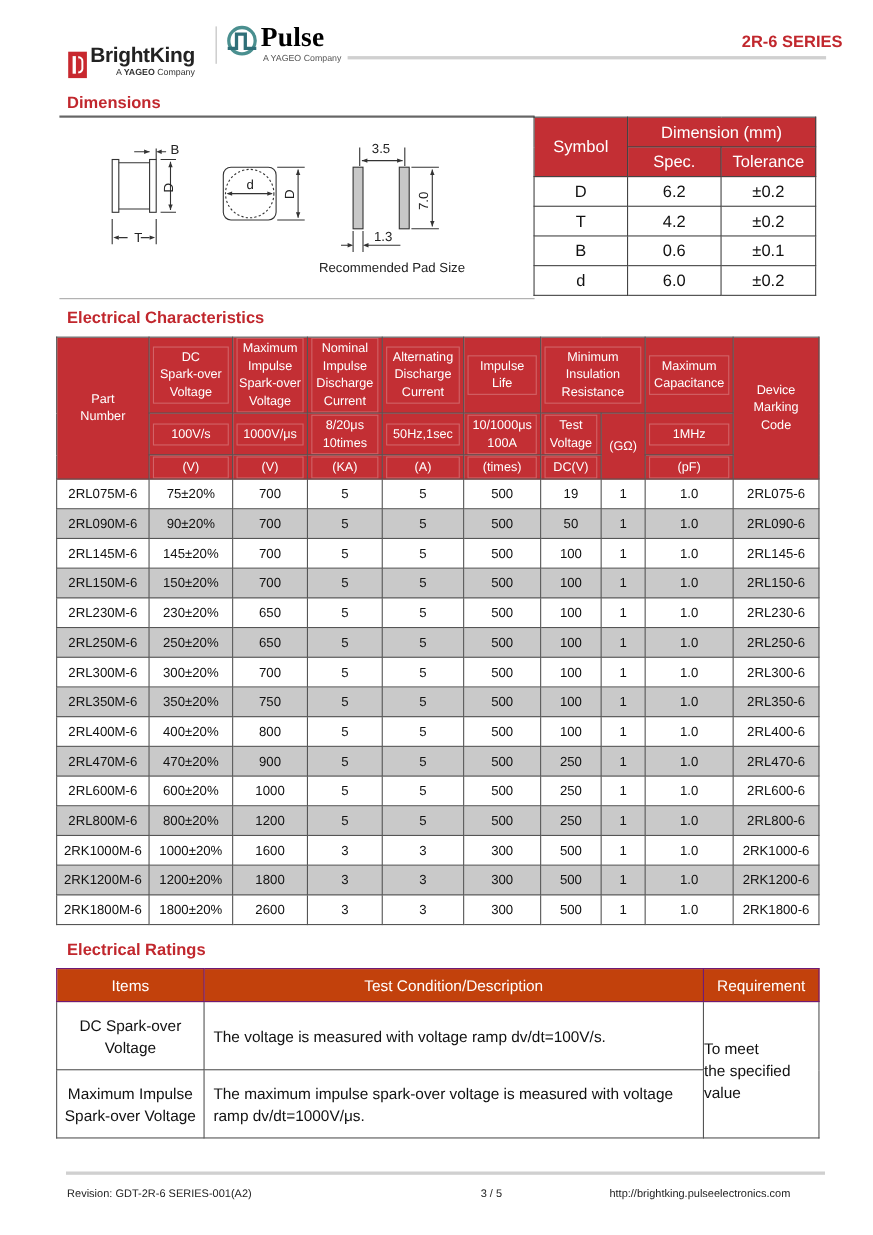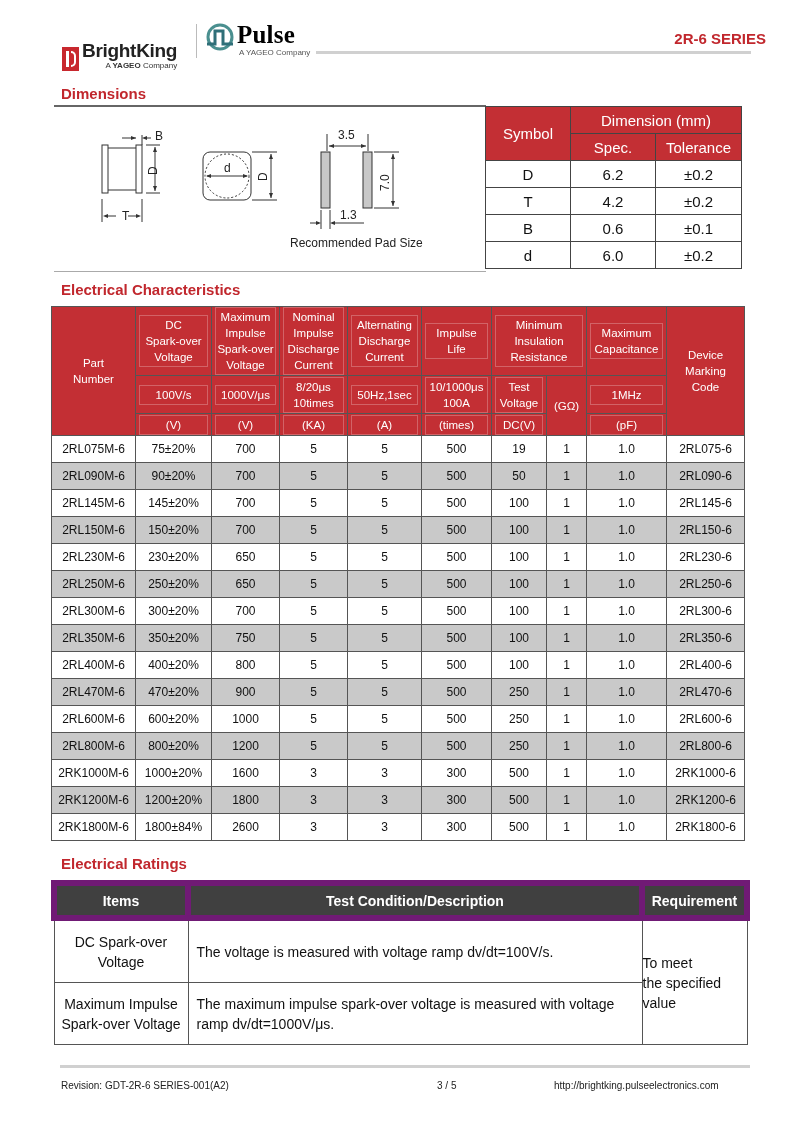--- a/index.html
+++ b/index.html
@@ -39,21 +39,21 @@
 
   
   .ec-table { left: 51px; top: 306px; width: 693px; font-size: 11.5px; table-layout: fixed; }
   .ec-table th { border: 1px solid #555; text-align: center; padding: 0; font-weight: normal; line-height: 16px; background: #c32f34; color: #fff; }
   .ec-table td { border: 1px solid #555; text-align: center; padding: 0; height: 26px; font-size: 12px; }
   .ec-table tr.alt td { background: #c9c9c9; }
   .inner { border: 1px solid rgba(255,255,255,0.25); margin: 0 3px; padding: 1px 0; }
 
   
   .er-table { left: 51px; top: 880px; width: 693px; font-size: 14px; table-layout: fixed; }
-  .er-table th { background: #404040; color: #fff; font-weight: bold; height: 27px; border: 6px solid #701a75; text-align: center; }
+  .er-table th { background: #c2410c; color: #fff; font-weight: normal; height: 27px; border: 1px solid #701a75; text-align: center; }
   .er-table td { border: 1px solid #555; padding: 0; }
   .er-table td.item { text-align: center; line-height: 20px; height: 61px; }
   .er-table td.desc { text-align: left; padding-left: 8px; line-height: 20px; }
   .er-table td.req { text-align: left; line-height: 20px; }
 
   .footer-line { left: 60px; top: 1065px; width: 690px; height: 3px; background: #d0d0d0; }
   .footer { top: 1080px; font-size: 10px; color: #222; }
 </style>
 </head>
 <body>
@@ -456,21 +456,21 @@
         <td>3</td>
         <td>3</td>
         <td>300</td>
         <td>500</td>
         <td>1</td>
         <td>1.0</td>
         <td>2RK1200-6</td>
       </tr>
       <tr>
         <td>2RK1800M-6</td>
-        <td>1800±84%</td>
+        <td>1800±20%</td>
         <td>2600</td>
         <td>3</td>
         <td>3</td>
         <td>300</td>
         <td>500</td>
         <td>1</td>
         <td>1.0</td>
         <td>2RK1800-6</td>
       </tr>
     </tbody>

